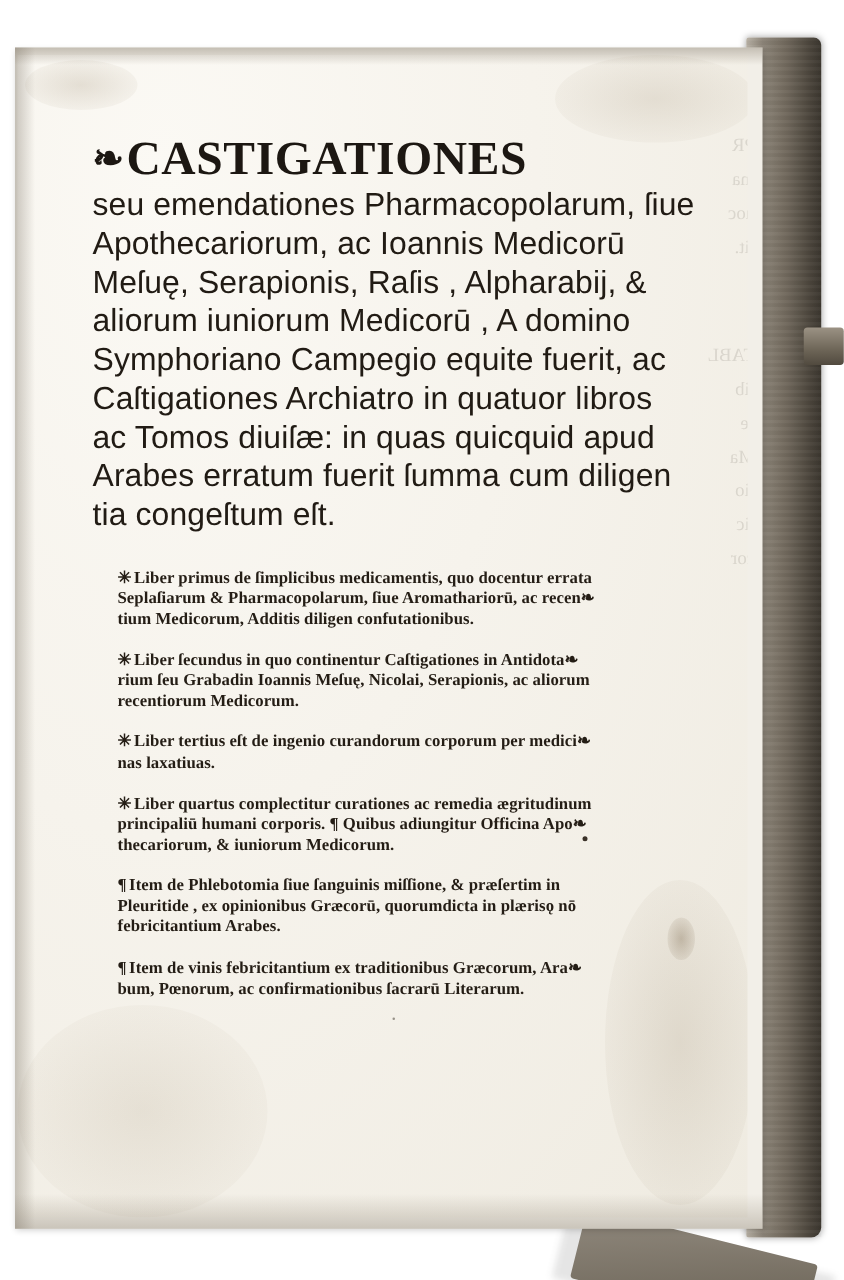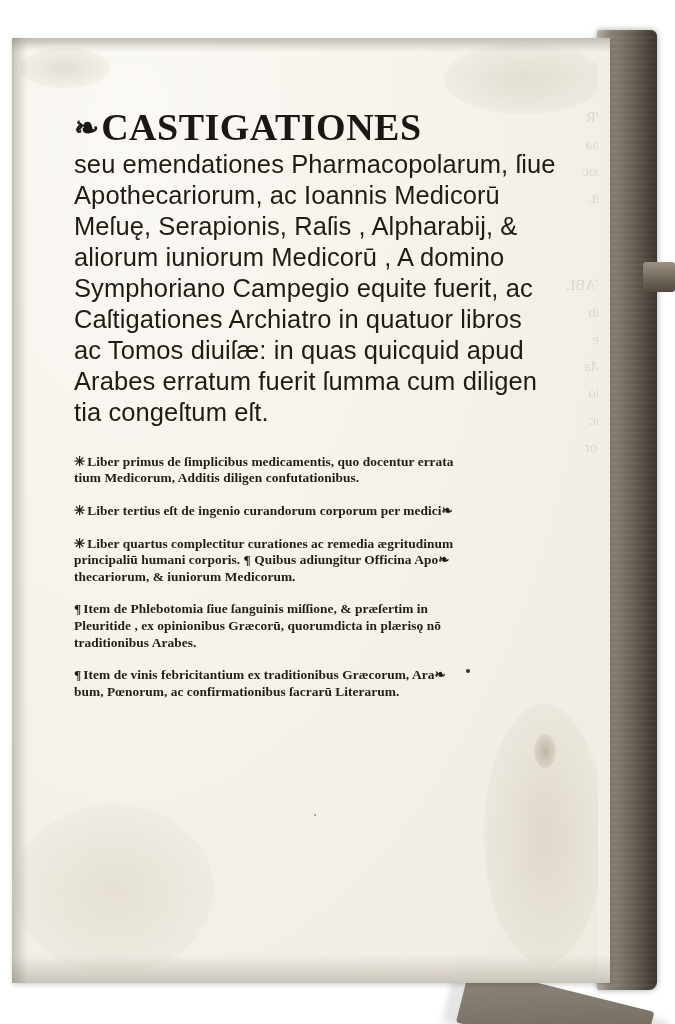--- a/index.html
+++ b/index.html
@@ -125,20 +125,21 @@
     font-family: Liberation Sans, sans-serif;
     font-size: 25.5px;
     line-height: 31px;
     color: #211b14;
     white-space: nowrap;
     letter-spacing: 0.1px;
   }
 
   #contents {
     margin-top: 26px;
+    margin-left: 20px;
   }
   .entry {
     margin-bottom: 16px;
   }
   .entry-line {
     font-family: "Liberation Serif", serif;
     font-size: 13.4px;
     line-height: 16.6px;
     color: #241d15;
     white-space: nowrap;
@@ -266,44 +267,53 @@
         <div class="body-line">Arabes erratum fuerit ſumma cum diligen</div>
         <div class="body-line">tia congeſtum eſt.</div>
       </div>
 
       <div id="contents">
 
         <div class="entry">
           <div class="entry-line">
             <span class="mark">✳</span><span>Liber primus de ſimplicibus medicamentis, quo docentur errata</span>
           </div>
+          <div class="entry-line">Seplaſiarum &amp; Pharmacopolarum, ſiue Aromathariorū, ac recen❧</div>
           <div class="entry-line">tium Medicorum, Additis diligen confutationibus.</div>
         </div>
 
+        <div class="entry">
+          <div class="entry-line">
+            <span class="mark">✳</span><span>Liber ſecundus in quo continentur Caſtigationes in Antidota❧</span>
+          </div>
+          <div class="entry-line">rium ſeu Grabadin Ioannis Meſuę, Nicolai, Serapionis, ac aliorum</div>
+          <div class="entry-line">recentiorum Medicorum.</div>
+        </div>
 
         <div class="entry">
           <div class="entry-line">
             <span class="mark">✳</span><span>Liber tertius eſt de ingenio curandorum corporum per medici❧</span>
           </div>
+          <div class="entry-line">nas laxatiuas.</div>
         </div>
 
         <div class="entry">
           <div class="entry-line">
             <span class="mark">✳</span><span>Liber quartus complectitur curationes ac remedia ægritudinum</span>
           </div>
           <div class="entry-line">principaliū humani corporis. ¶ Quibus adiungitur Officina Apo❧</div>
           <div class="entry-line">thecariorum, &amp; iuniorum Medicorum.</div>
         </div>
 
         <div class="entry">
           <div class="entry-line">
             <span class="mark">¶</span><span>Item de Phlebotomia ſiue ſanguinis miſſione, &amp; præſertim in</span>
           </div>
           <div class="entry-line">Pleuritide , ex opinionibus Græcorū, quorumdicta in plærisǫ nō</div>
-          <div class="entry-line">traditionibus Arabes.</div>
+          <div class="entry-line">febricitantium Arabes.</div>
         </div>
 
         <div class="entry">
           <div class="entry-line">
             <span class="mark">¶</span><span>Item de vinis febricitantium ex traditionibus Græcorum, Ara❧</span>
           </div>
           <div class="entry-line">bum, Pœnorum, ac confirmationibus ſacrarū Literarum.</div>
         </div>
 
       </div>

